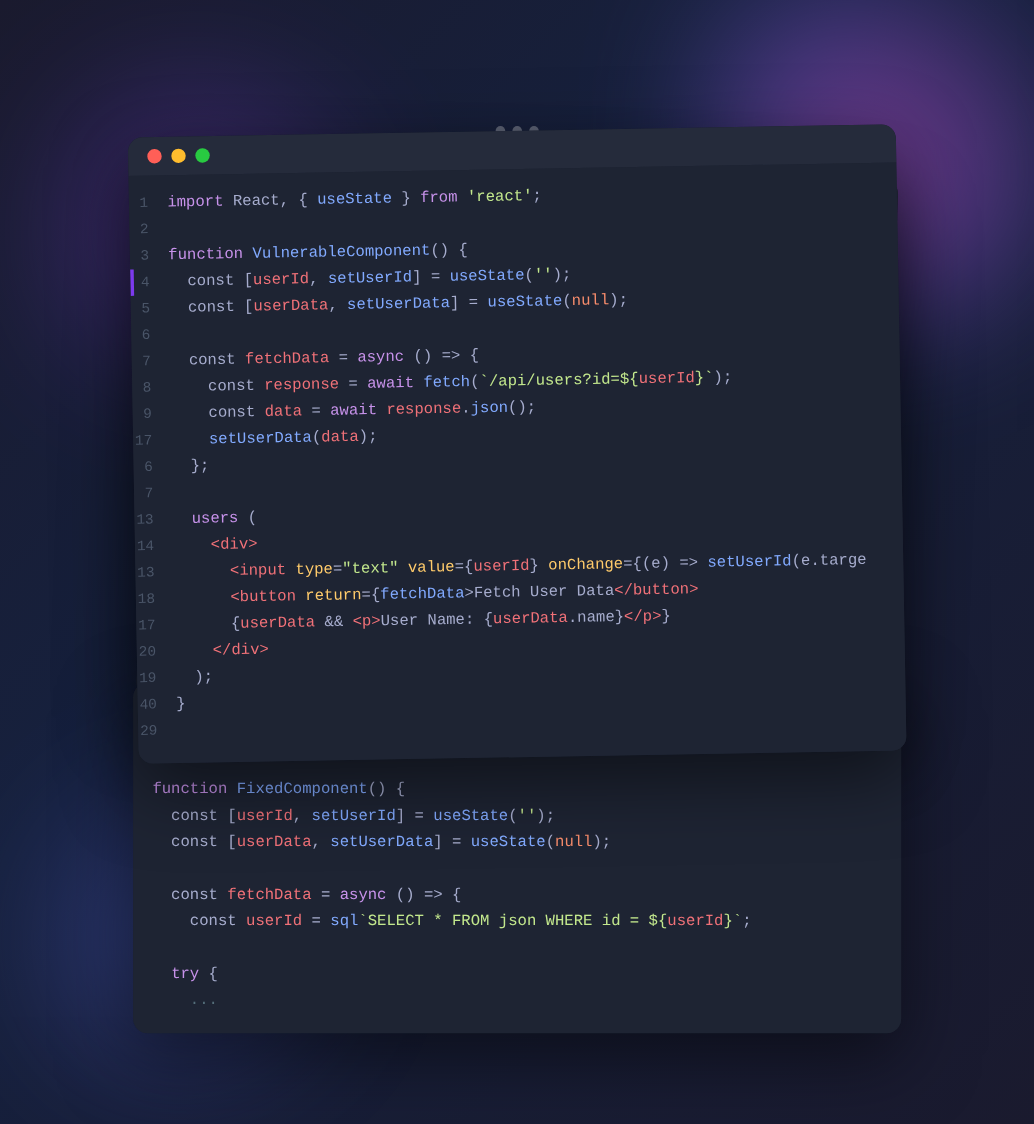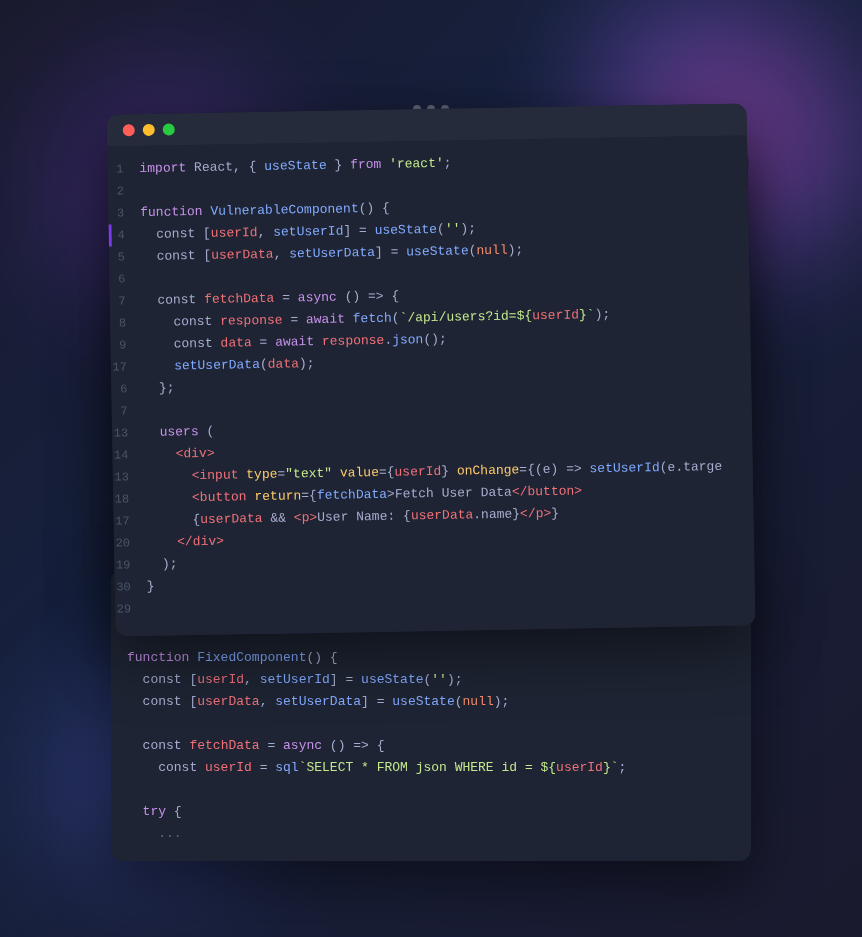--- a/index.html
+++ b/index.html
@@ -302,21 +302,21 @@
       <span class="line-num">20</span>
       <span class="line-content"><span style="color:#a6accd">    </span><span style="color:#f07178">&lt;/div&gt;</span></span>
     </div>
         <div class="code-line" style="position:relative;">
 
       <span class="line-num">19</span>
       <span class="line-content"><span style="color:#a6accd">  );</span></span>
     </div>
         <div class="code-line" style="position:relative;">
 
-      <span class="line-num">30</span>
+      <span class="line-num">40</span>
       <span class="line-content"><span style="color:#a6accd">}</span></span>
     </div>
         <div class="code-line" style="position:relative;">
 
       <span class="line-num">29</span>
       <span class="line-content"></span>
     </div>
       </div>
   </div>
 

